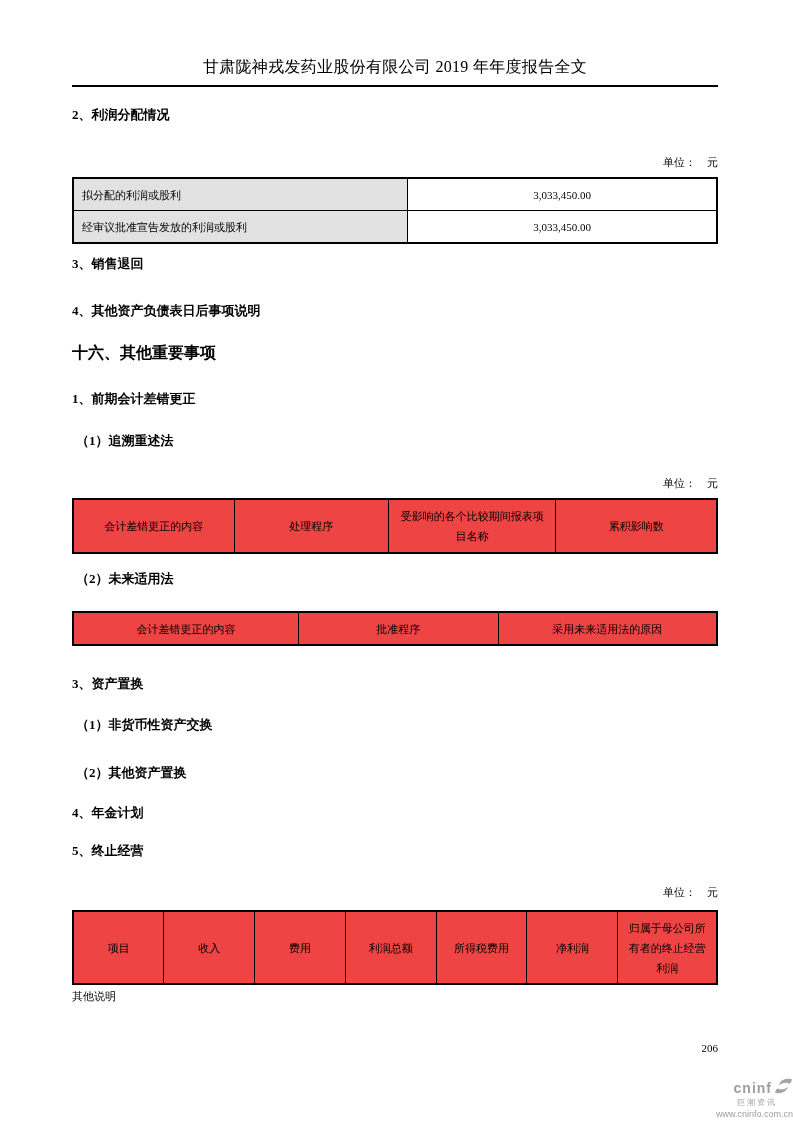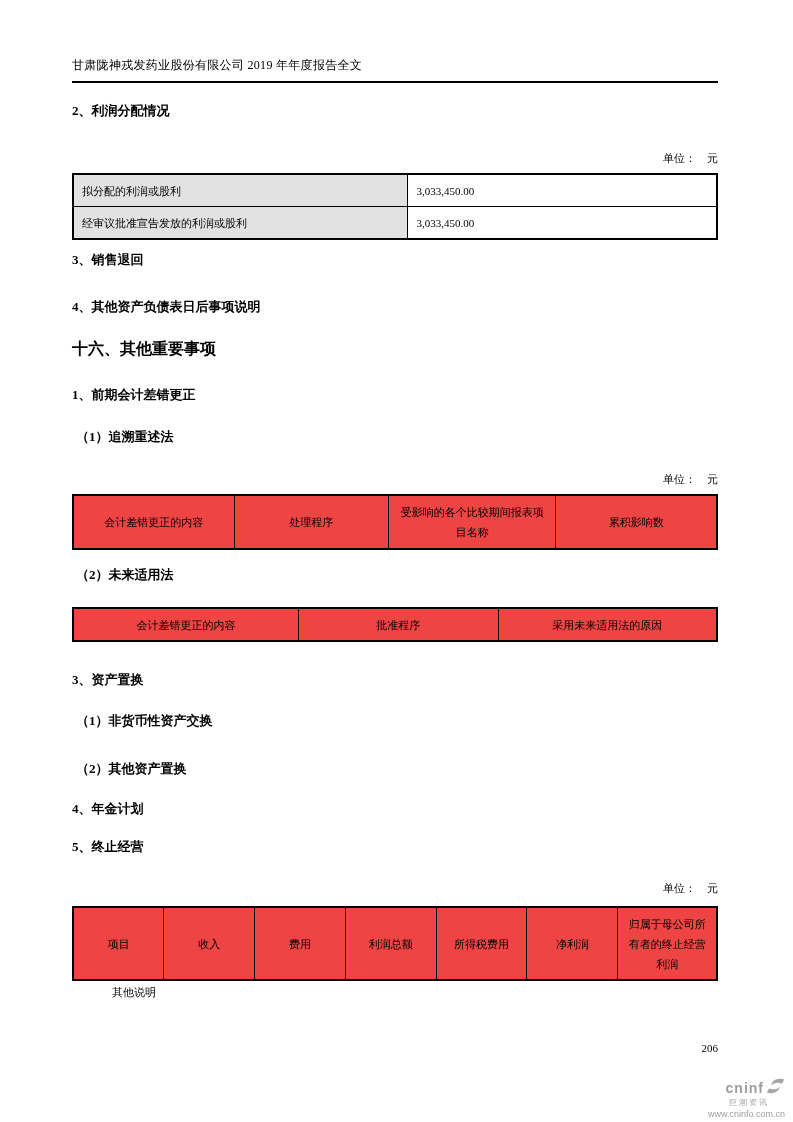--- a/index.html
+++ b/index.html
@@ -10,22 +10,22 @@
     color:#000;
     font-family:"Liberation Serif","DejaVu Serif",serif;
     overflow:hidden;
     margin:0 auto;
   }
   .content{padding:0 75px 0 72px;}
   .header{
     padding-top:57px;
     padding-bottom:7px;
     border-bottom:2px solid #000;
-    text-align:left;
-    font-size:12px;
+    text-align:center;
+    font-size:16px;
     letter-spacing:.3px;
   }
   .h1{font-size:16px;font-weight:bold;}
   .h2{font-size:13px;font-weight:bold;}
   .h4{font-size:13px;font-weight:bold;padding-left:4px;}
   .unit{text-align:right;font-size:11px;}
   table{
     width:100%;
     border-collapse:collapse;
     table-layout:fixed;
@@ -35,28 +35,28 @@
     border:1px solid #000;
     font-size:11px;
     font-weight:normal;
     padding:2px 8px;
     line-height:20px;
     overflow:hidden;
   }
   th{background:#ef4444;text-align:center;vertical-align:middle;}
   .tbl1 td{height:27px;vertical-align:middle;}
   .tbl1 .lbl{background:#e2e2e2;text-align:left;}
-  .tbl1 .val{background:#fff;text-align:left;}
+  .tbl1 .val{background:#fff;text-align:center;}
   .tbl2 th{height:48px;}
   .tbl3 th{height:27px;}
   .tbl4 th{height:67px;}
-  .note{font-size:11px;margin-top:4px;margin-left:40px;}
+  .note{font-size:11px;margin-top:4px;}
   .page-number{position:absolute;top:1042px;right:75px;font-size:11px;}
   .logo{
-    position:absolute;top:1078px;right:8px;width:84px;
+    position:absolute;top:1078px;right:0;width:84px;
     color:#9e9e9e;text-align:right;
     font-family:"Liberation Sans","DejaVu Sans",sans-serif;
   }
   .logo-top{display:flex;align-items:center;justify-content:flex-end;gap:2px;}
   .logo-brand{font-size:14px;font-weight:bold;letter-spacing:1px;line-height:14px;}
   .logo-caption{font-size:8px;letter-spacing:2px;padding-right:16px;margin-top:-1px;}
   .logo-url{font-size:9px;margin-top:1px;white-space:nowrap;}
 </style>
 </head>
 <body>

